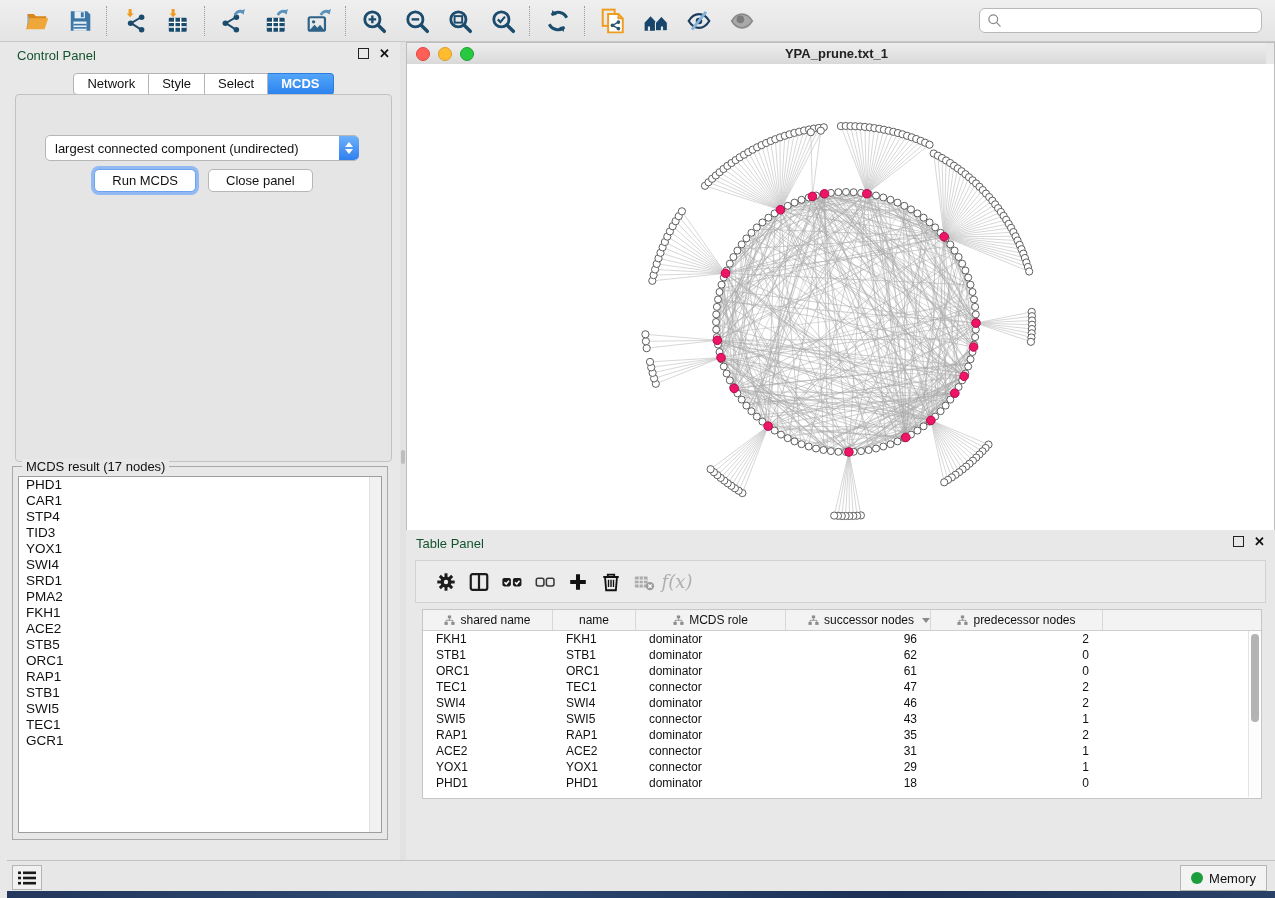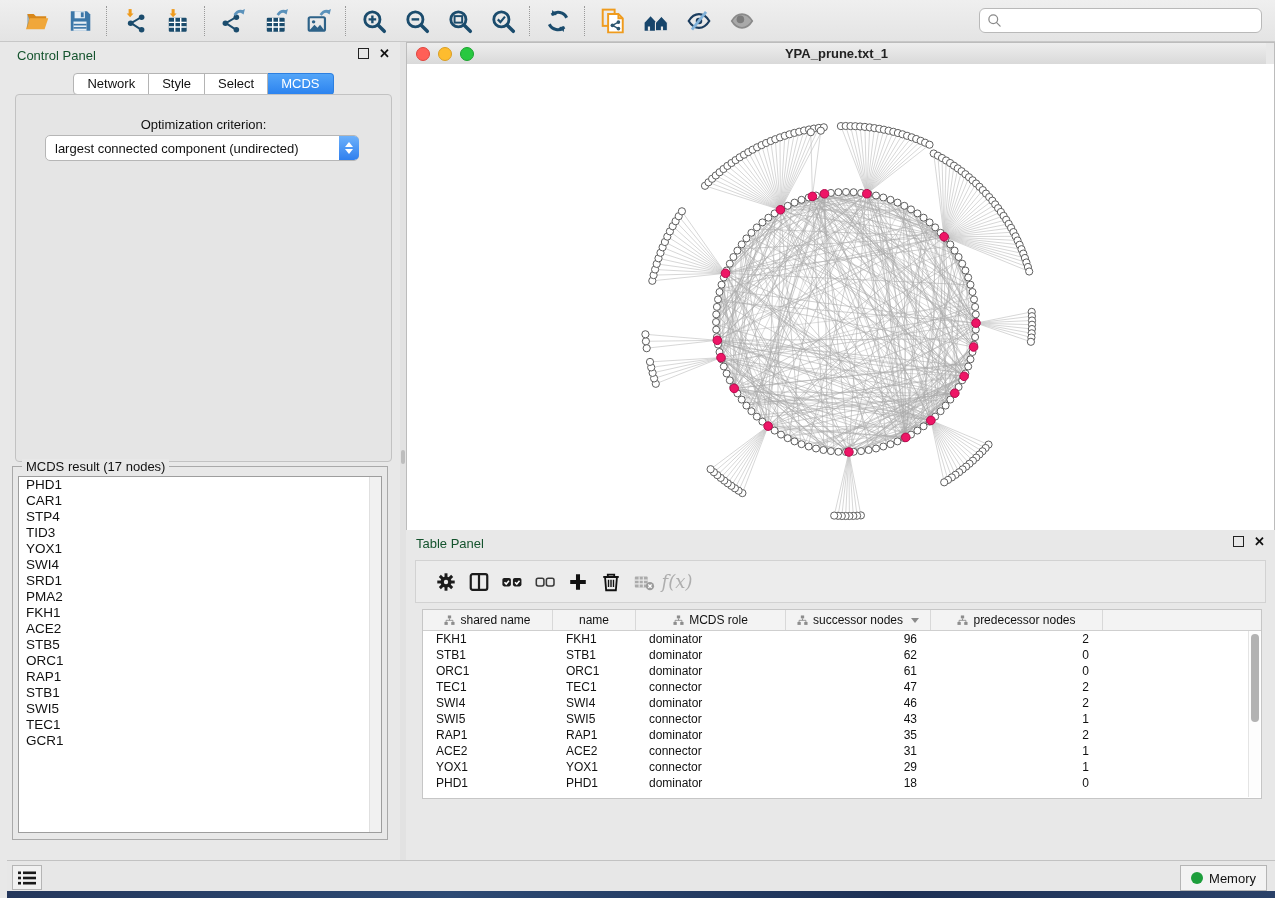--- a/index.html
+++ b/index.html
@@ -27,21 +27,21 @@
   .cpanel{position:absolute;left:7px;top:42px;width:393px;height:818px;background:#e8e8e8;}
   .panel-head{position:absolute;left:0;top:0;right:0;height:26px;display:flex;align-items:center;}
   .panel-title{font-size:13px;color:#14532d;padding-left:10px;}
   .win-btns{position:absolute;right:10px;top:6px;display:flex;gap:10px;align-items:center;}
   .float-sq{width:9px;height:9px;border:1.6px solid #222;display:inline-block;cursor:pointer;}
   .close-x{font-size:13px;font-weight:bold;color:#111;line-height:11px;cursor:pointer;}
   .cp-tabs{position:absolute;left:0;right:0;top:31px;display:flex;justify-content:center;}
   .cp-tab{height:20px;line-height:20px;padding:0 13px;font-size:13px;background:#fff;border:1px solid #b4b4b4;
           border-left:none;color:#111;cursor:pointer;}
   .cp-tab:first-child{border-left:1px solid #b4b4b4;border-radius:4px 0 0 4px;}
-  .cp-tab:last-child{border-radius:0 4px 4px 0;}
+  .cp-tab:last-child{border-radius:0 4px 4px 0;font-weight:bold;}
   .cp-tab.active{background:linear-gradient(#53a5f8,#2c83ef);border-color:#2c7fe0;color:#fff;}
   .cp-body{position:absolute;left:8px;right:8px;top:52px;height:366px;background:#e5e5e5;
            border:1px solid #c2c2c2;border-radius:4px;}
   .opt-label{position:absolute;top:22px;width:100%;text-align:center;font-size:13px;color:#111;}
   .combo{position:absolute;left:29px;top:40px;width:312px;height:24px;background:#fff;border:1px solid #b6b6b6;
          border-radius:5px;display:flex;align-items:center;cursor:pointer;justify-content:space-between;}
   .combo-text{flex:1;font-size:13px;color:#111;padding-left:9px;white-space:nowrap;overflow:hidden;}
   .combo-btn{width:20px;height:24px;margin:-1px -1px -1px 0;border-radius:0 5px 5px 0;
              background:linear-gradient(#6db1fb,#2f7fee);display:flex;flex-direction:column;align-items:center;justify-content:center;gap:2px;}
   .tri-up{width:0;height:0;border-left:4px solid transparent;border-right:4px solid transparent;border-bottom:5px solid #fff;}
@@ -302,27 +302,30 @@
         <span class="close-x">✕</span>
       </span>
     </div>
     <div class="cp-tabs" id="cp-tabs">
         <div class="cp-tab">Network</div>
         <div class="cp-tab">Style</div>
         <div class="cp-tab">Select</div>
         <div class="cp-tab active">MCDS</div>
       </div>
     <div class="cp-body">
-      <div class="opt-label">Optimization criterion:</div>
       <div class="combo">
         <span class="combo-text">largest connected component (undirected)</span>
         <span class="combo-btn">
             <span class="tri-up"></span>
             <span class="tri-dn"></span>
           </span>
+      </div>
+      <div class="btn-row">
+        <button class="pbtn focused">Run MCDS</button>
+        <button class="pbtn">Close panel</button>
       </div>
     </div>
     <div class="groupbox">
       <span class="legend">MCDS result (17 nodes)</span>
       <div class="mcds-list" id="mcds-list">
         <div class="mcds-track"></div>
       <div class="mcds-item">PHD1</div>
           <div class="mcds-item">CAR1</div>
           <div class="mcds-item">STP4</div>
           <div class="mcds-item">TID3</div>
@@ -1278,21 +1281,21 @@
             <svg viewBox="0 0 12 12">
               <g fill="#8d8d8d">
                 <rect x="4.2" y="0.5" width="3.6" height="3.2"></rect>
                 <rect x="0.5" y="7.6" width="3.6" height="3.2"></rect>
                 <rect x="7.9" y="7.6" width="3.6" height="3.2"></rect>
               </g>
               <path d="M6 3.7v2.1M2.3 7.6V5.8h7.4v1.8" stroke="#8d8d8d" fill="none" stroke-width="1"></path>
             </svg>
             <span>MCDS role</span>
           </div>
-          <div class="th" style="width: 145px;">
+          <div class="th" style="width: 145px; justify-content: flex-end;">
             <svg viewBox="0 0 12 12">
               <g fill="#8d8d8d">
                 <rect x="4.2" y="0.5" width="3.6" height="3.2"></rect>
                 <rect x="0.5" y="7.6" width="3.6" height="3.2"></rect>
                 <rect x="7.9" y="7.6" width="3.6" height="3.2"></rect>
               </g>
               <path d="M6 3.7v2.1M2.3 7.6V5.8h7.4v1.8" stroke="#8d8d8d" fill="none" stroke-width="1"></path>
             </svg>
             <span>successor nodes</span>
             <span class="sort-tri"></span>

